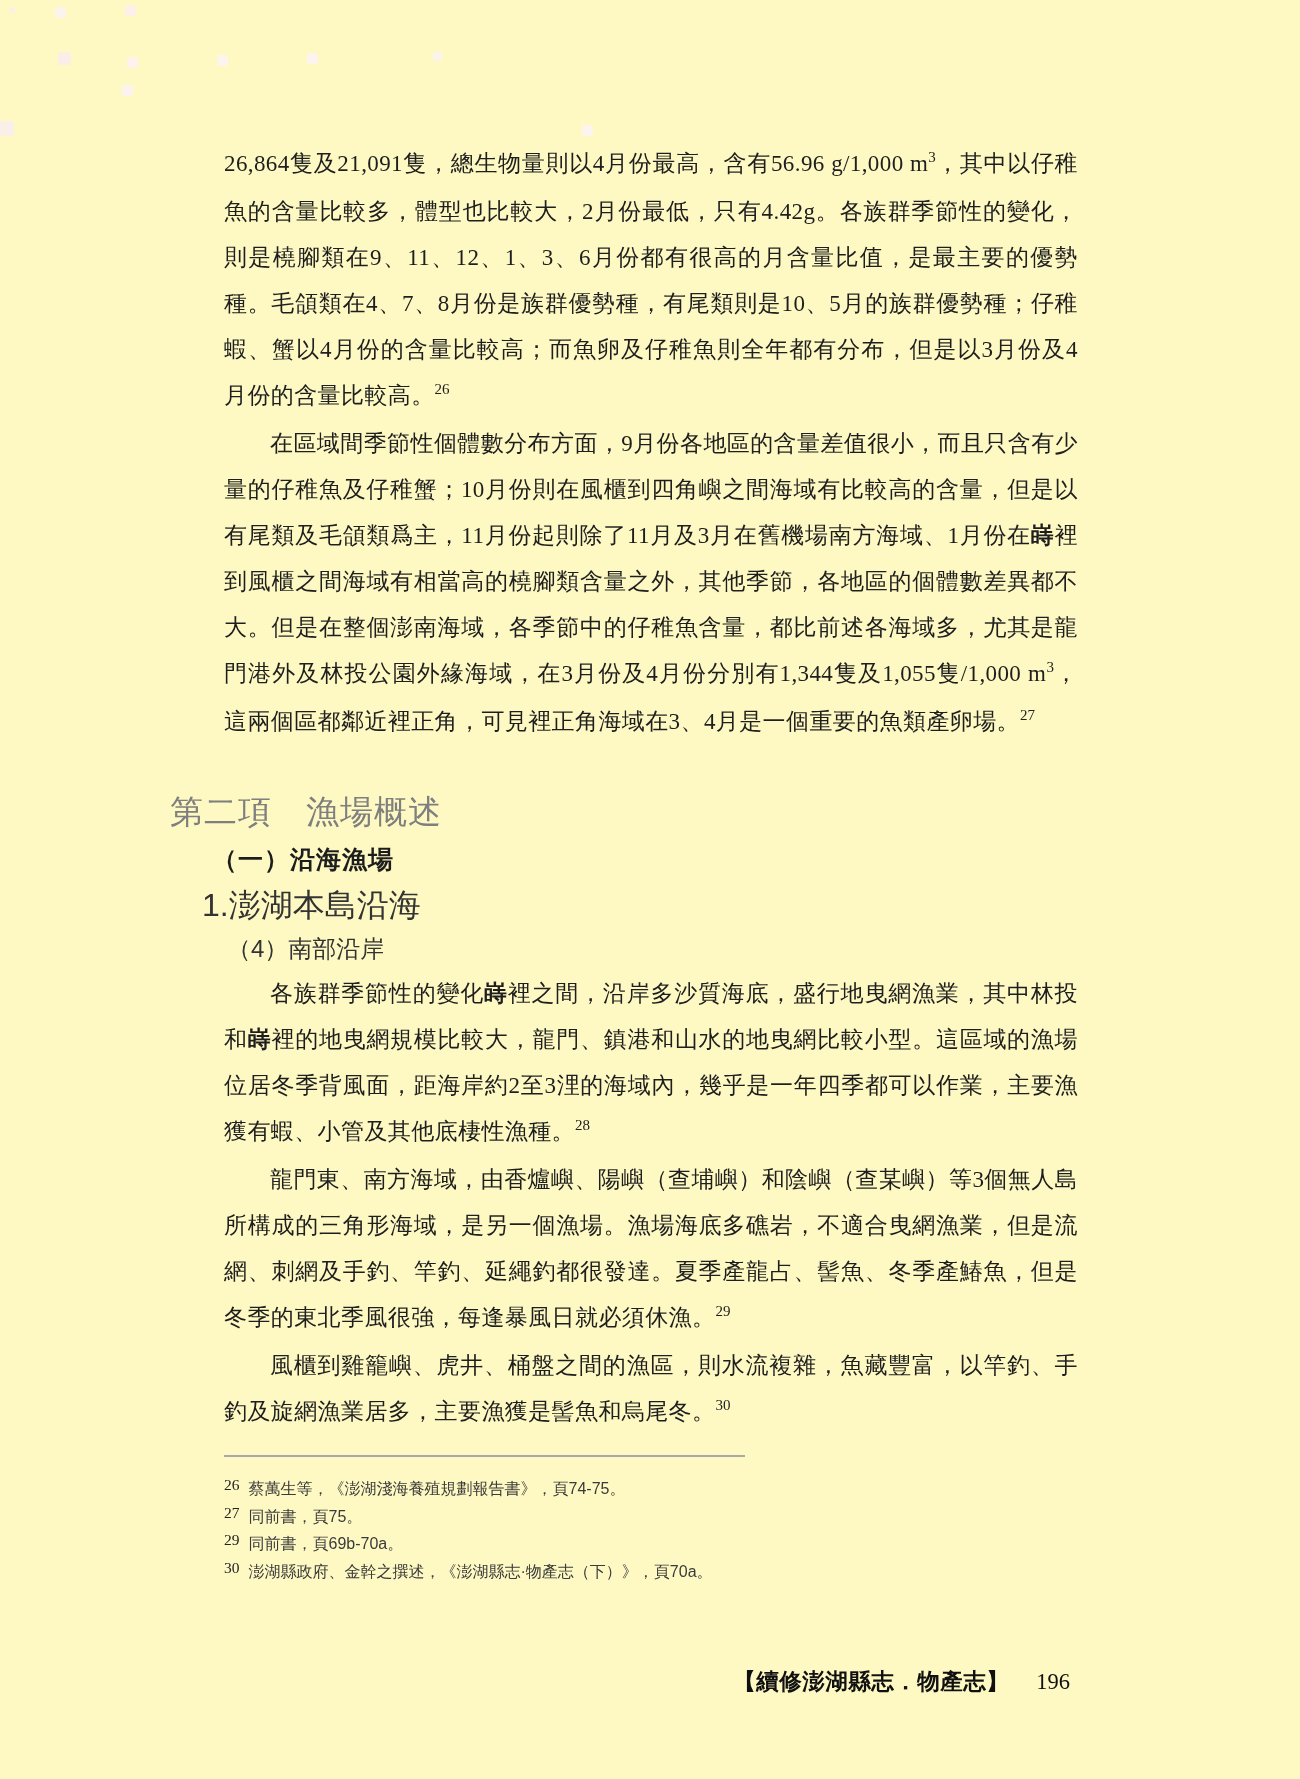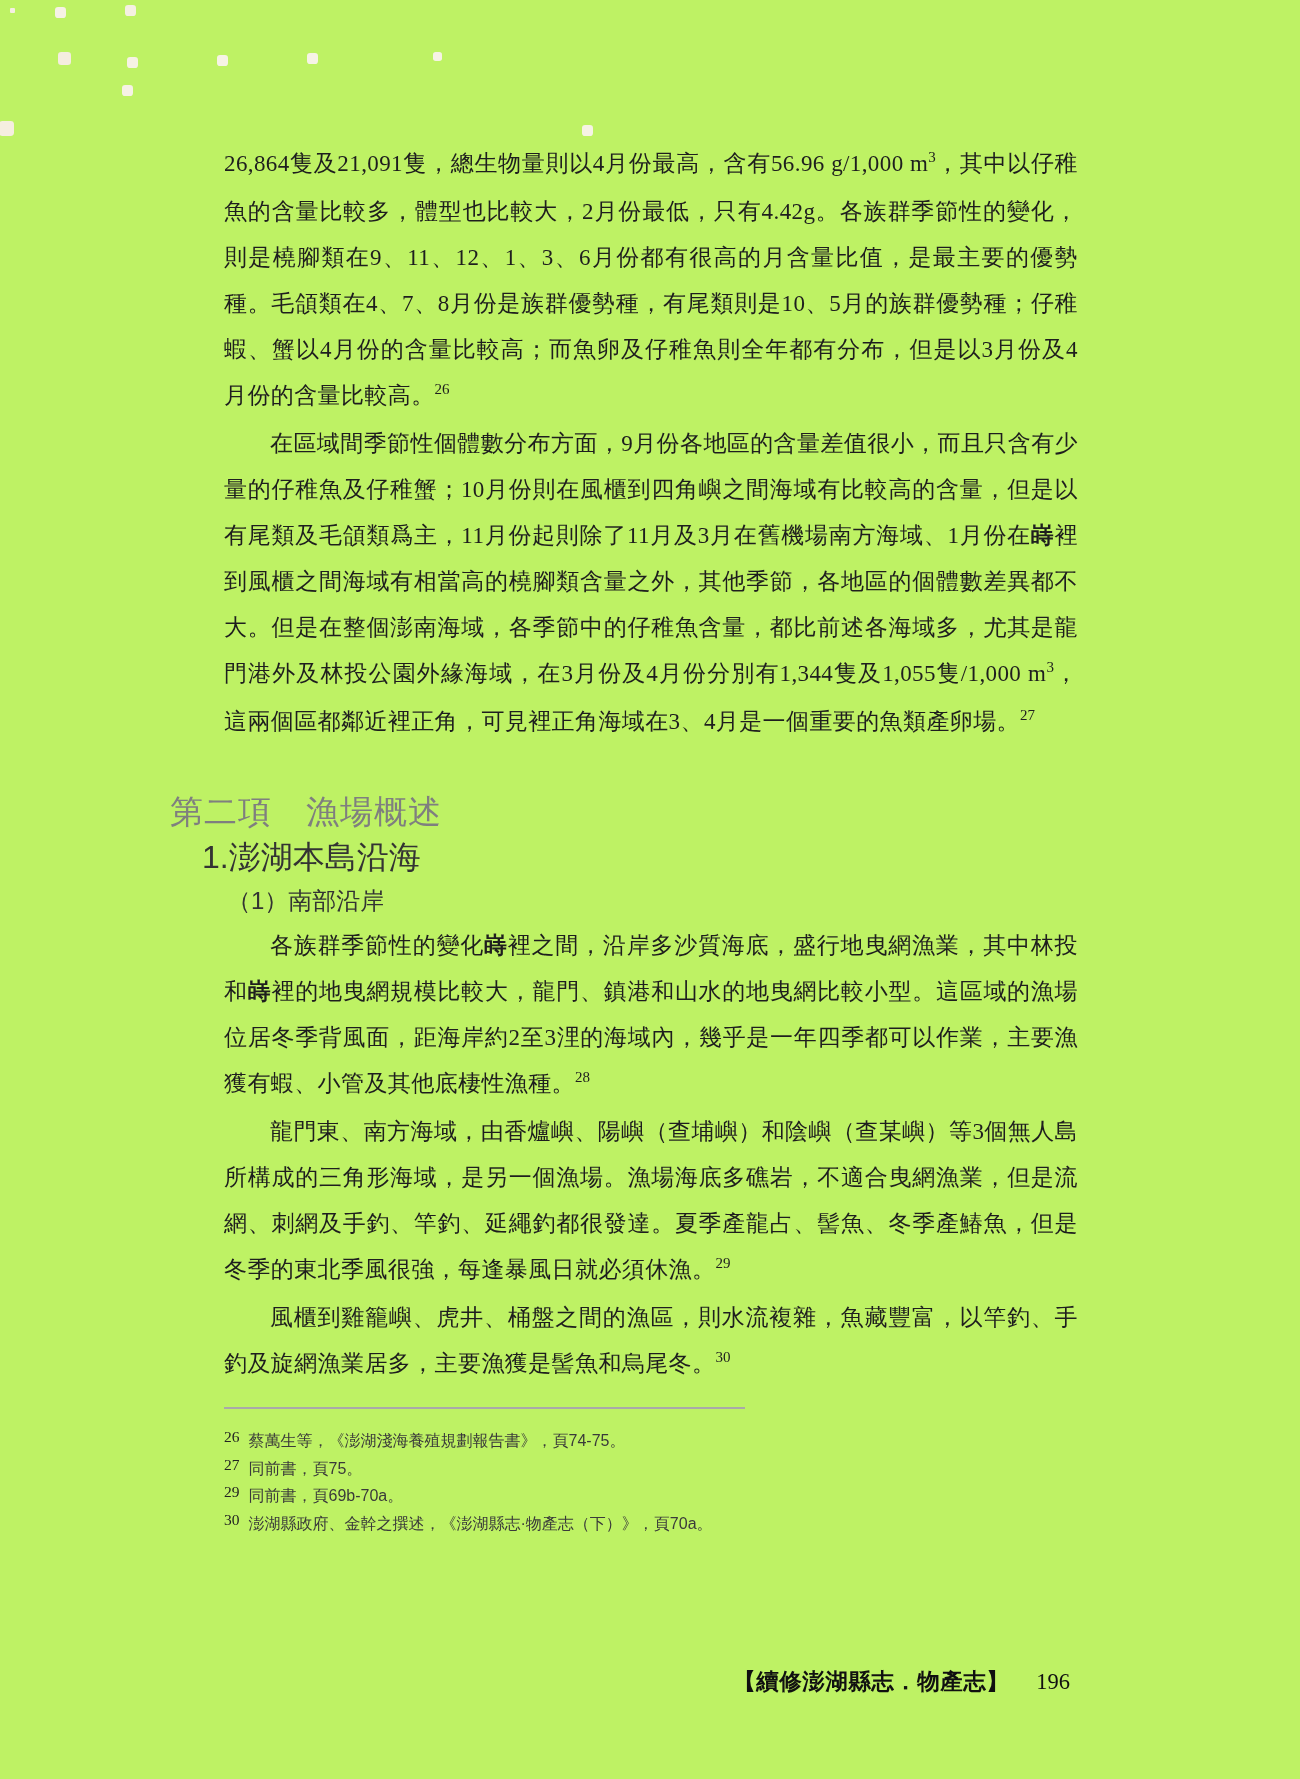--- a/index.html
+++ b/index.html
@@ -1,20 +1,20 @@
 <!DOCTYPE html>
 <html><head>
 <meta charset="utf-8">
 <style>
   html,body{margin:0;padding:0;background:#e9e9e9;}
   .page{
     position:relative;
     width:1300px;height:1779px;
     margin:0 auto;
-    background:#bef264;
+    background:#fef9c3;
     overflow:hidden;
     font-family:"Liberation Serif","DejaVu Serif",serif;
   }
   
   .noise{
     position:absolute;top:8px;left:10px;width:5px;height:5px;
     background:#fbeff0;border-radius:1px;opacity:.9;
     box-shadow: 48px 2px 0 3px #fdf3f3, 118px 0 0 3px #fcf0f0, 52px 48px 0 4px #fbeded,
                 120px 52px 0 3px #fdf2f2, 210px 50px 0 3px #fdf4f4, 300px 48px 0 3px #fdf4f4,
                 425px 46px 0 2px #fdf3f3, -6px 118px 0 5px #fbeeee, 115px 80px 0 3px #fdf3f3,
@@ -62,22 +62,23 @@
 <body>
 
 <div class="page">
   <div class="noise"></div>
 
   <div class="content">
     <div>
         <div class="para"><span class="normal">26,864隻及21,091隻，總生物量則以4月份最高，含有56.96 g/1,000 m</span><span class="sup">3</span><span class="normal">，其中以仔稚魚的含量比較多，體型也比較大，2月份最低，只有4.42g。各族群季節性的變化，則是橈腳類在9、11、12、1、3、6月份都有很高的月含量比值，是最主要的優勢種。毛頜類在4、7、8月份是族群優勢種，有尾類則是10、5月的族群優勢種；仔稚蝦、蟹以4月份的含量比較高；而魚卵及仔稚魚則全年都有分布，但是以3月份及4月份的含量比較高。</span><span class="sup">26</span></div>
         <div class="para indent"><span class="normal">在區域間季節性個體數分布方面，9月份各地區的含量差值很小，而且只含有少量的仔稚魚及仔稚蟹；10月份則在風櫃到四角嶼之間海域有比較高的含量，但是以有尾類及毛頜類爲主，11月份起則除了11月及3月在舊機場南方海域、1月份在</span><span class="bold">嵵</span><span class="normal">裡到風櫃之間海域有相當高的橈腳類含量之外，其他季節，各地區的個體數差異都不大。但是在整個澎南海域，各季節中的仔稚魚含量，都比前述各海域多，尤其是龍門港外及林投公園外緣海域，在3月份及4月份分別有1,344隻及1,055隻/1,000 m</span><span class="sup">3</span><span class="normal">，這兩個區都鄰近裡正角，可見裡正角海域在3、4月是一個重要的魚類產卵場。</span><span class="sup">27</span></div>
         <div class="h-section">第二項　漁場概述</div>
+        <div class="h-sub1">（一）沿海漁場</div>
         <div class="h-sub2">1.澎湖本島沿海</div>
-        <div class="h-sub3">（1）南部沿岸</div>
+        <div class="h-sub3">（4）南部沿岸</div>
         <div class="para indent"><span class="normal">各族群季節性的變化</span><span class="bold">嵵</span><span class="normal">裡之間，沿岸多沙質海底，盛行地曳網漁業，其中林投和</span><span class="bold">嵵</span><span class="normal">裡的地曳網規模比較大，龍門、鎮港和山水的地曳網比較小型。這區域的漁場位居冬季背風面，距海岸約2至3浬的海域內，幾乎是一年四季都可以作業，主要漁獲有蝦、小管及其他底棲性漁種。</span><span class="sup">28</span></div>
         <div class="para indent"><span class="normal">龍門東、南方海域，由香爐嶼、陽嶼（查埔嶼）和陰嶼（查某嶼）等3個無人島所構成的三角形海域，是另一個漁場。漁場海底多礁岩，不適合曳網漁業，但是流網、刺網及手釣、竿釣、延繩釣都很發達。夏季產龍占、髻魚、冬季產鰆魚，但是冬季的東北季風很強，每逢暴風日就必須休漁。</span><span class="sup">29</span></div>
         <div class="para indent"><span class="normal">風櫃到雞籠嶼、虎井、桶盤之間的漁區，則水流複雜，魚藏豐富，以竿釣、手釣及旋網漁業居多，主要漁獲是髻魚和烏尾冬。</span><span class="sup">30</span></div>
       </div>
 
     <div class="fn-sep"></div>
     <div>
         <div class="fn-item"><span class="fn-num">26</span><span class="fn-text">蔡萬生等，《澎湖淺海養殖規劃報告書》，頁74-75。</span></div>
         <div class="fn-item"><span class="fn-num">27</span><span class="fn-text">同前書，頁75。</span></div>
         <div class="fn-item"><span class="fn-num">29</span><span class="fn-text">同前書，頁69b-70a。</span></div>

